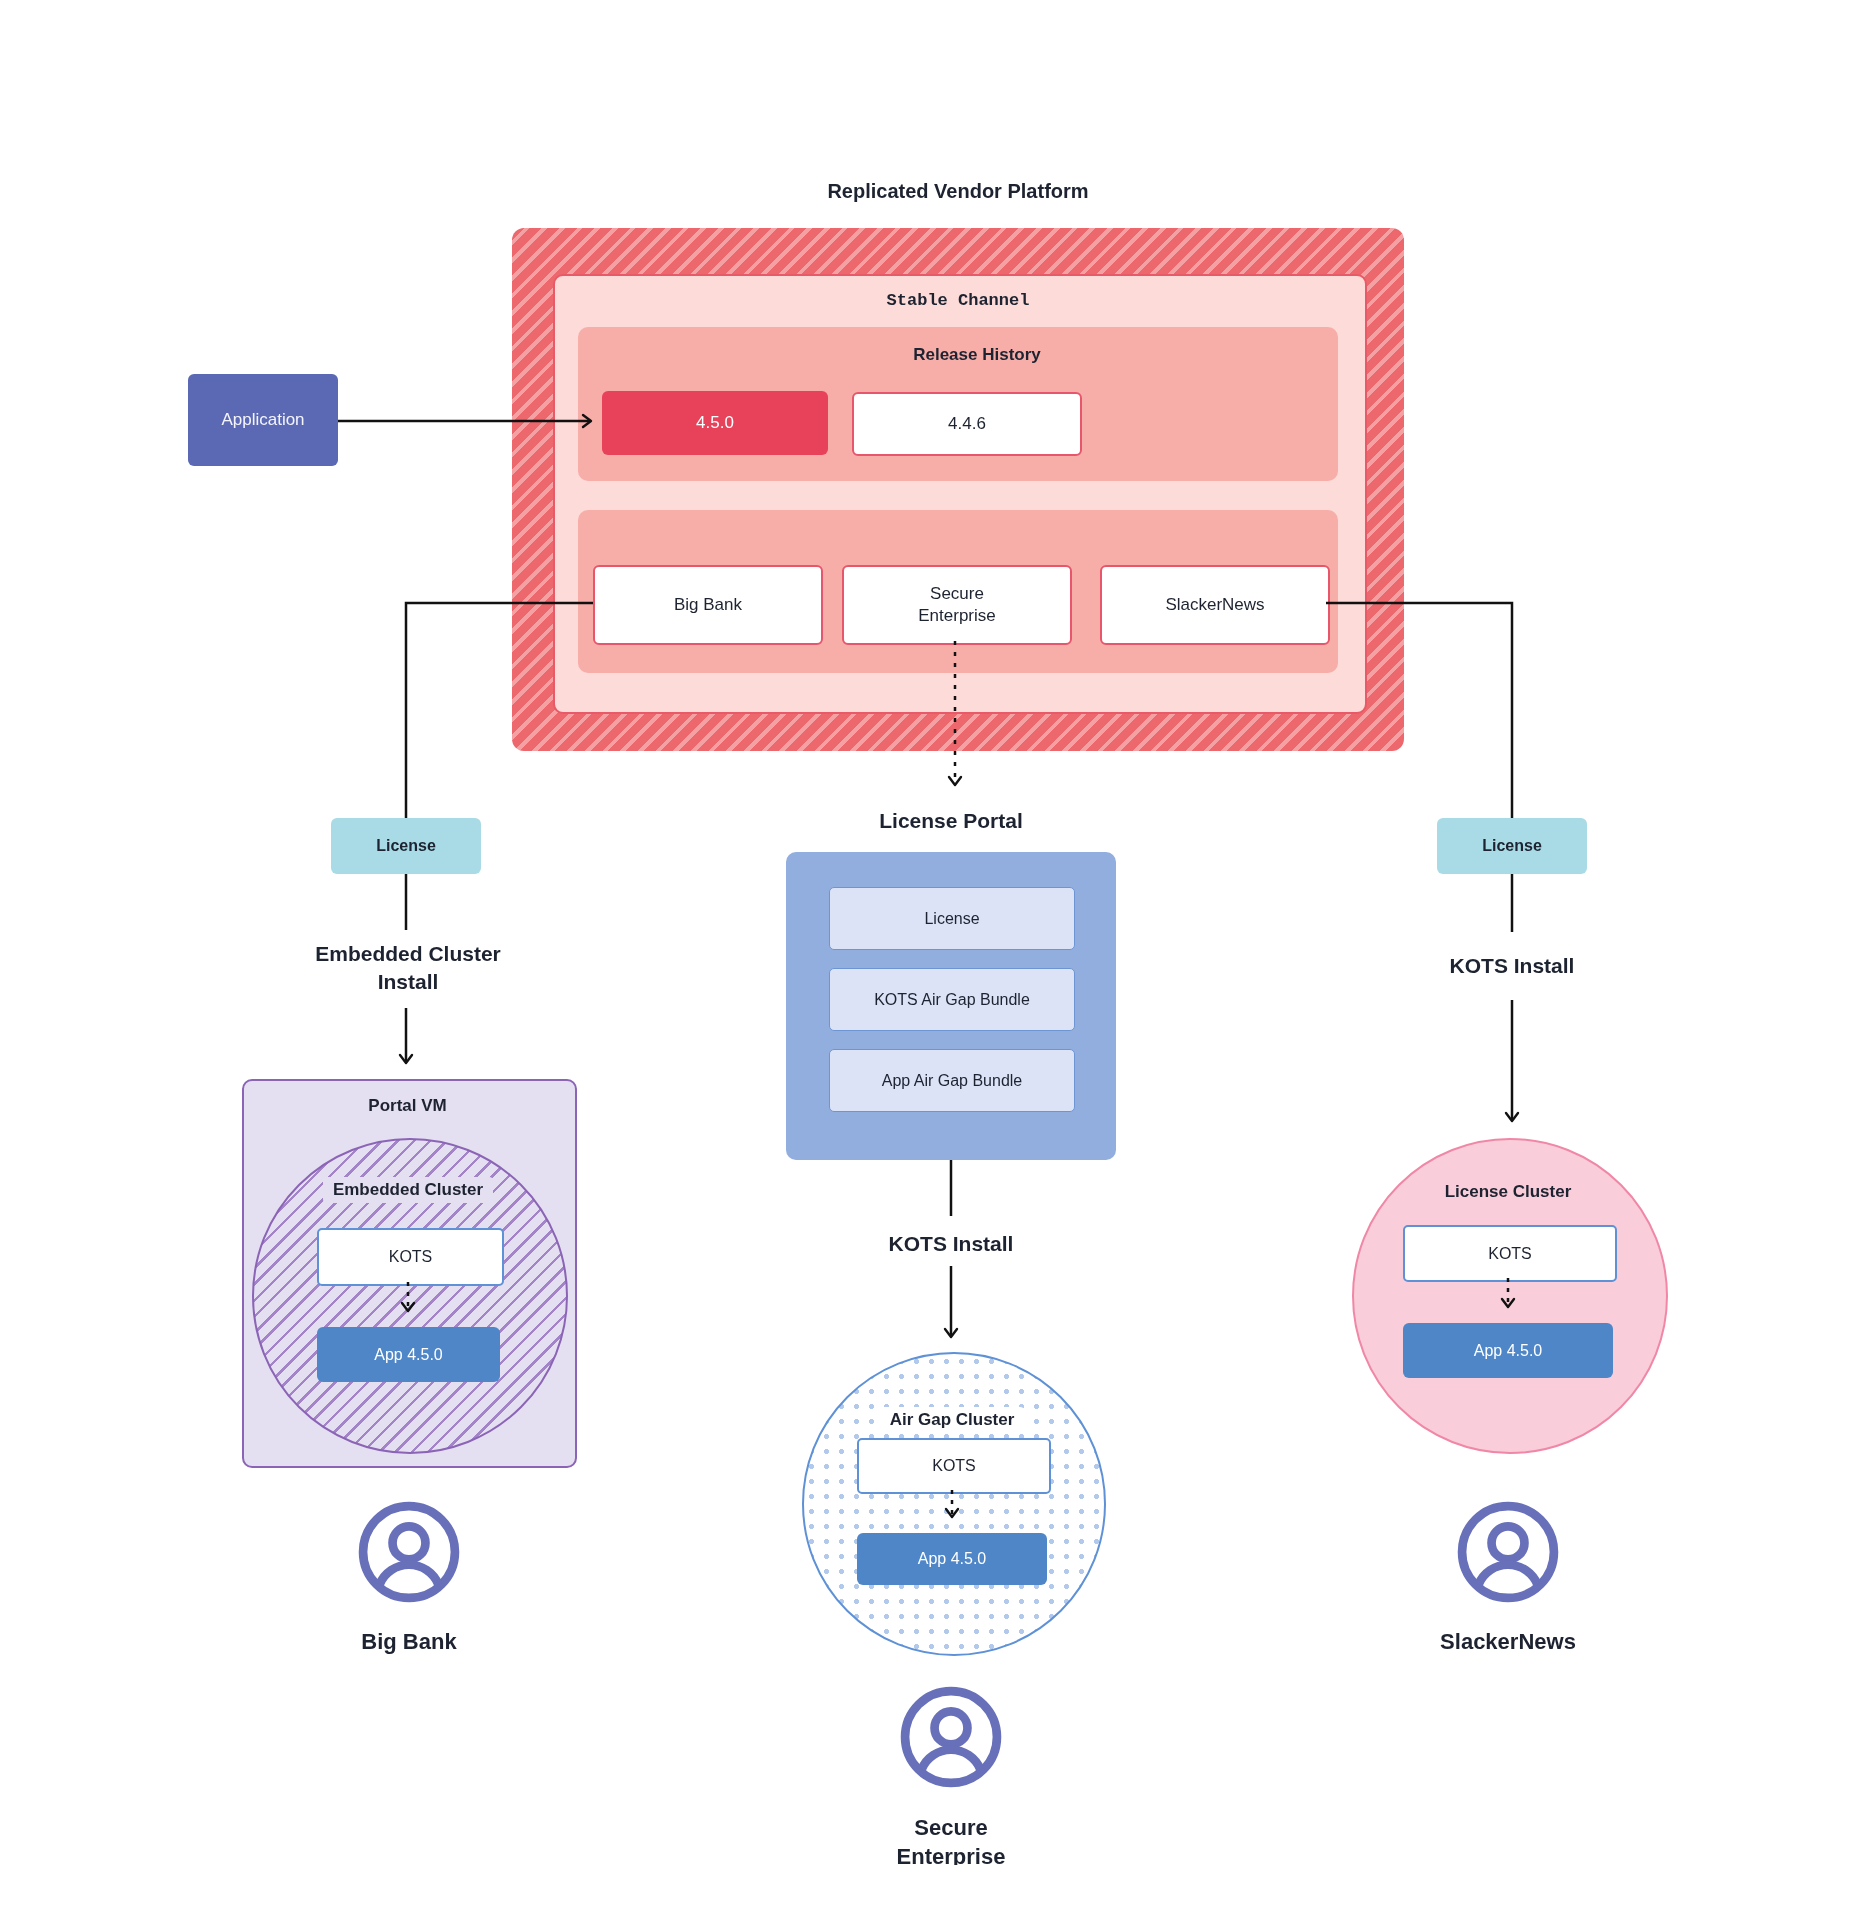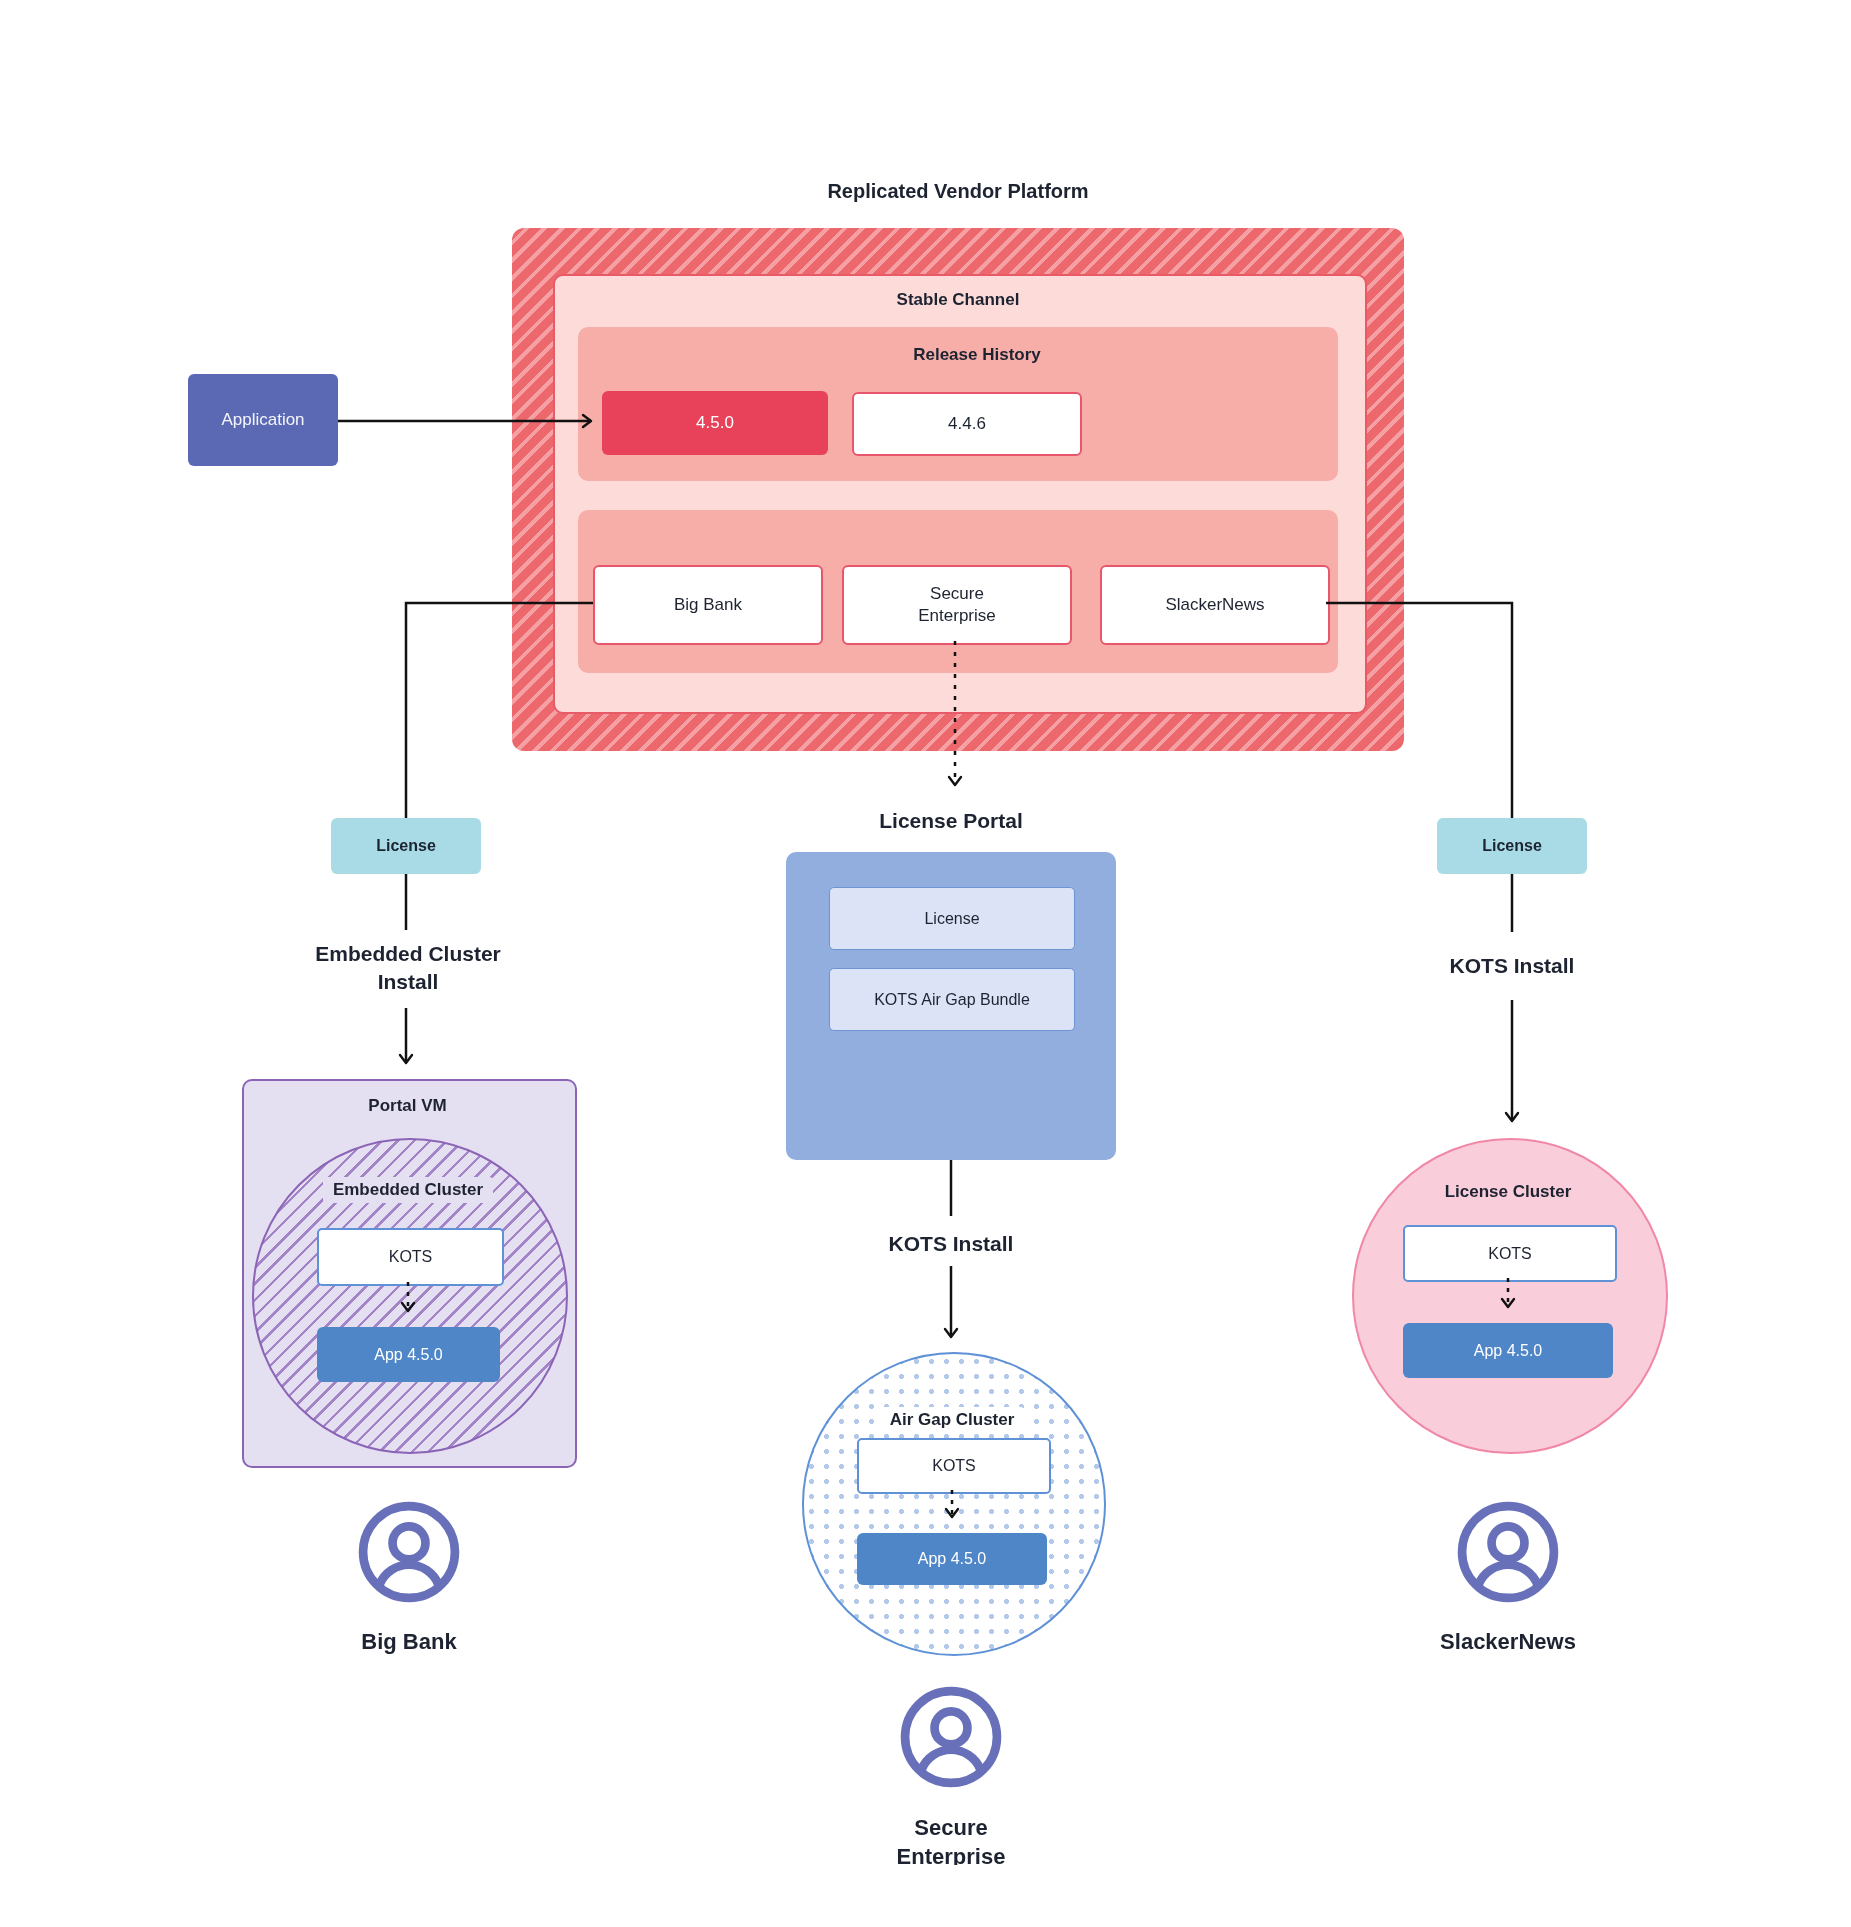--- a/index.html
+++ b/index.html
@@ -58,21 +58,21 @@
 </head>
 <body>
 
 <div id="canvas">
 
   <div class="abs center-text diagram-title" style="left:658px;top:176px;width:600px;height:30px;">Replicated Vendor Platform</div>
 
   <div class="abs hatch-red" style="left:512px;top:228px;width:892px;height:523px;"></div>
 
   <div class="abs stable" style="left:553px;top:274px;width:810px;height:436px;"></div>
-  <div class="abs center-text panel-label" style="left:553px;top:288px;width:810px;height:24px;">Stable Channel</div>
+  <div class="abs center-text panel-label" style="left:553px;top:288px;width:810px;height:24px;font-family:Liberation Mono, monospace;">Stable Channel</div>
 
   <div class="abs pinkpanel" style="left:578px;top:327px;width:760px;height:154px;"></div>
   <div class="abs center-text panel-label" style="left:597px;top:343px;width:760px;height:24px;">Release History</div>
 
   <div class="abs center-text release-current" style="left:602px;top:391px;width:226px;height:64px;">4.5.0</div>
   <div class="abs center-text wbox" style="left:852px;top:392px;width:226px;height:60px;">4.4.6</div>
 
   <div class="abs pinkpanel" style="left:578px;top:510px;width:760px;height:163px;"></div>
 
   <div class="abs center-text wbox" style="left:593px;top:565px;width:226px;height:76px;">
@@ -103,20 +103,21 @@
     <circle cx="12" cy="12" r="10.6" fill="none" stroke="#6770b9" stroke-width="2"></circle>
     <circle cx="12" cy="9.9" r="3.8" fill="none" stroke="#6770b9" stroke-width="2"></circle>
     <path d="M5.2 19.5a7.35 7.35 0 0 1 13.6 0" fill="none" stroke="#6770b9" stroke-width="2"></path>
   </svg>
   <div class="abs center-text person-name" style="left:259px;top:1626px;width:300px;height:30px;">Big Bank</div>
 
   <div class="abs center-text flow-label" style="left:801px;top:806px;width:300px;height:30px;">License Portal</div>
   <div class="abs portal" style="left:786px;top:852px;width:330px;height:308px;"></div>
   <div class="abs center-text portal-item" style="left:829px;top:887px;width:244px;height:61px;">License</div>
   <div class="abs center-text portal-item" style="left:829px;top:968px;width:244px;height:61px;">KOTS Air Gap Bundle</div>
+  <div class="abs center-text portal-item" style="left:829px;top:1049px;width:244px;height:61px;">App Air Gap Bundle</div>
 
   <div class="abs center-text flow-label" style="left:801px;top:1229px;width:300px;height:30px;">KOTS Install</div>
 
   <div class="abs dots-circle" style="left:802px;top:1352px;width:300px;height:300px;"></div>
   <div class="abs center-text" style="left:802px;top:1390px;width:300px;height:28px;">
     <span class="halo-white">Air Gap Cluster</span>
   </div>
   <div class="abs center-text kbox" style="left:857px;top:1438px;width:190px;height:52px;">KOTS</div>
   <div class="abs center-text abox" style="left:857px;top:1533px;width:190px;height:52px;">App 4.5.0</div>
 

